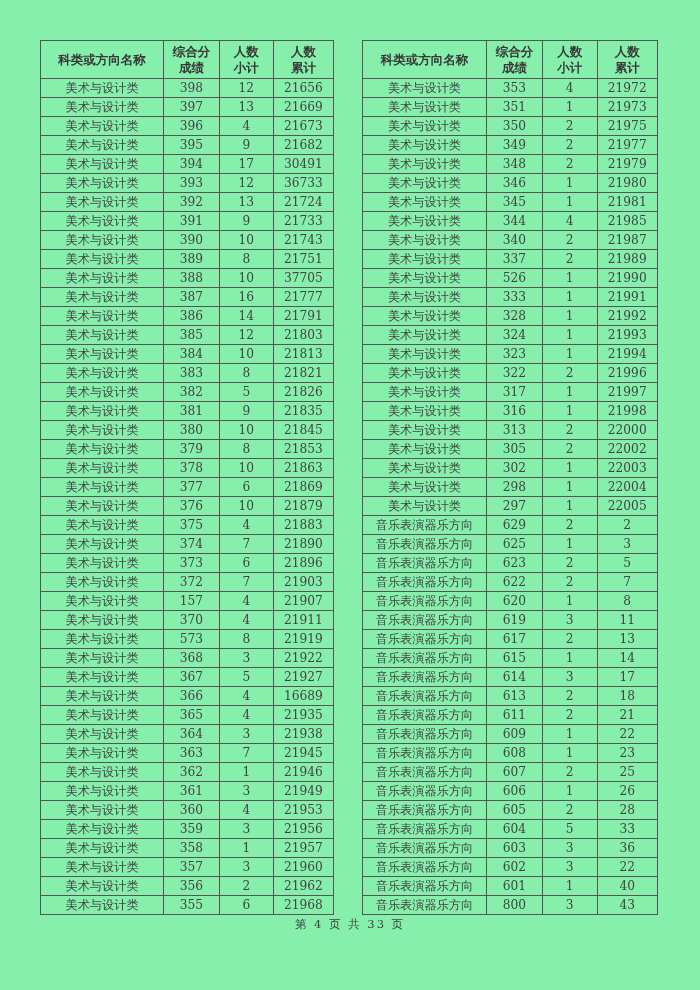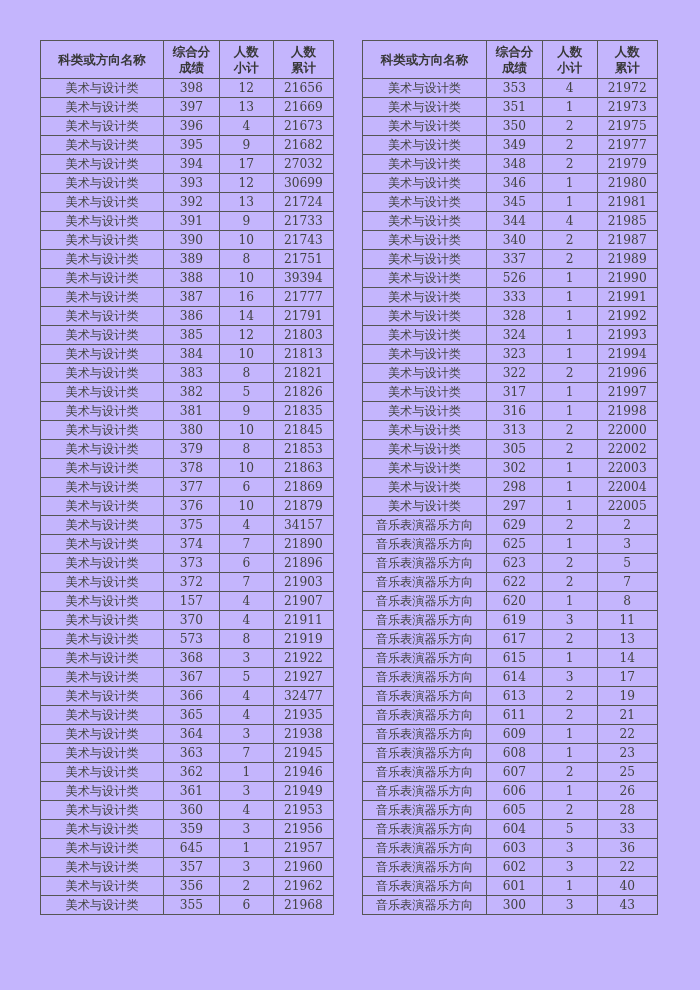--- a/index.html
+++ b/index.html
@@ -5,21 +5,21 @@
   html, body {
     margin: 0;
     padding: 0;
     background: #f7f7f7;
     font-family: "DejaVu Serif", "Liberation Serif", serif;
   }
   .page {
     position: relative;
     width: 700px;
     height: 990px;
-    background: #c4b5fd;
+    background: #86efac;
     color: #3f3f3f;
     overflow: hidden;
   }
   .table-wrap {
     position: absolute;
     top: 40px;
   }
   .table-wrap.left  { left: 40px;  width: 294px; }
   .table-wrap.right { left: 362px; width: 296px; }
   table.score-table {
@@ -118,27 +118,27 @@
           <tr>
             <td>美术与设计类</td>
             <td>395</td>
             <td>9</td>
             <td>21682</td>
           </tr>
           <tr>
             <td>美术与设计类</td>
             <td>394</td>
             <td>17</td>
-            <td>27032</td>
+            <td>30491</td>
           </tr>
           <tr>
             <td>美术与设计类</td>
             <td>393</td>
             <td>12</td>
-            <td>30699</td>
+            <td>36733</td>
           </tr>
           <tr>
             <td>美术与设计类</td>
             <td>392</td>
             <td>13</td>
             <td>21724</td>
           </tr>
           <tr>
             <td>美术与设计类</td>
             <td>391</td>
@@ -154,21 +154,21 @@
           <tr>
             <td>美术与设计类</td>
             <td>389</td>
             <td>8</td>
             <td>21751</td>
           </tr>
           <tr>
             <td>美术与设计类</td>
             <td>388</td>
             <td>10</td>
-            <td>39394</td>
+            <td>37705</td>
           </tr>
           <tr>
             <td>美术与设计类</td>
             <td>387</td>
             <td>16</td>
             <td>21777</td>
           </tr>
           <tr>
             <td>美术与设计类</td>
             <td>386</td>
@@ -232,21 +232,21 @@
           <tr>
             <td>美术与设计类</td>
             <td>376</td>
             <td>10</td>
             <td>21879</td>
           </tr>
           <tr>
             <td>美术与设计类</td>
             <td>375</td>
             <td>4</td>
-            <td>34157</td>
+            <td>21883</td>
           </tr>
           <tr>
             <td>美术与设计类</td>
             <td>374</td>
             <td>7</td>
             <td>21890</td>
           </tr>
           <tr>
             <td>美术与设计类</td>
             <td>373</td>
@@ -286,21 +286,21 @@
           <tr>
             <td>美术与设计类</td>
             <td>367</td>
             <td>5</td>
             <td>21927</td>
           </tr>
           <tr>
             <td>美术与设计类</td>
             <td>366</td>
             <td>4</td>
-            <td>32477</td>
+            <td>16689</td>
           </tr>
           <tr>
             <td>美术与设计类</td>
             <td>365</td>
             <td>4</td>
             <td>21935</td>
           </tr>
           <tr>
             <td>美术与设计类</td>
             <td>364</td>
@@ -332,21 +332,21 @@
             <td>21953</td>
           </tr>
           <tr>
             <td>美术与设计类</td>
             <td>359</td>
             <td>3</td>
             <td>21956</td>
           </tr>
           <tr>
             <td>美术与设计类</td>
-            <td>645</td>
+            <td>358</td>
             <td>1</td>
             <td>21957</td>
           </tr>
           <tr>
             <td>美术与设计类</td>
             <td>357</td>
             <td>3</td>
             <td>21960</td>
           </tr>
           <tr>
@@ -582,21 +582,21 @@
           <tr>
             <td>音乐表演器乐方向</td>
             <td>614</td>
             <td>3</td>
             <td>17</td>
           </tr>
           <tr>
             <td>音乐表演器乐方向</td>
             <td>613</td>
             <td>2</td>
-            <td>19</td>
+            <td>18</td>
           </tr>
           <tr>
             <td>音乐表演器乐方向</td>
             <td>611</td>
             <td>2</td>
             <td>21</td>
           </tr>
           <tr>
             <td>音乐表演器乐方向</td>
             <td>609</td>
@@ -646,22 +646,23 @@
             <td>22</td>
           </tr>
           <tr>
             <td>音乐表演器乐方向</td>
             <td>601</td>
             <td>1</td>
             <td>40</td>
           </tr>
           <tr>
             <td>音乐表演器乐方向</td>
-            <td>300</td>
+            <td>800</td>
             <td>3</td>
             <td>43</td>
           </tr>
         </tbody>
     </table>
   </div>
 
+  <div class="footer">第 4 页 共 33 页</div>
 
 </div>
 
 </body></html>

